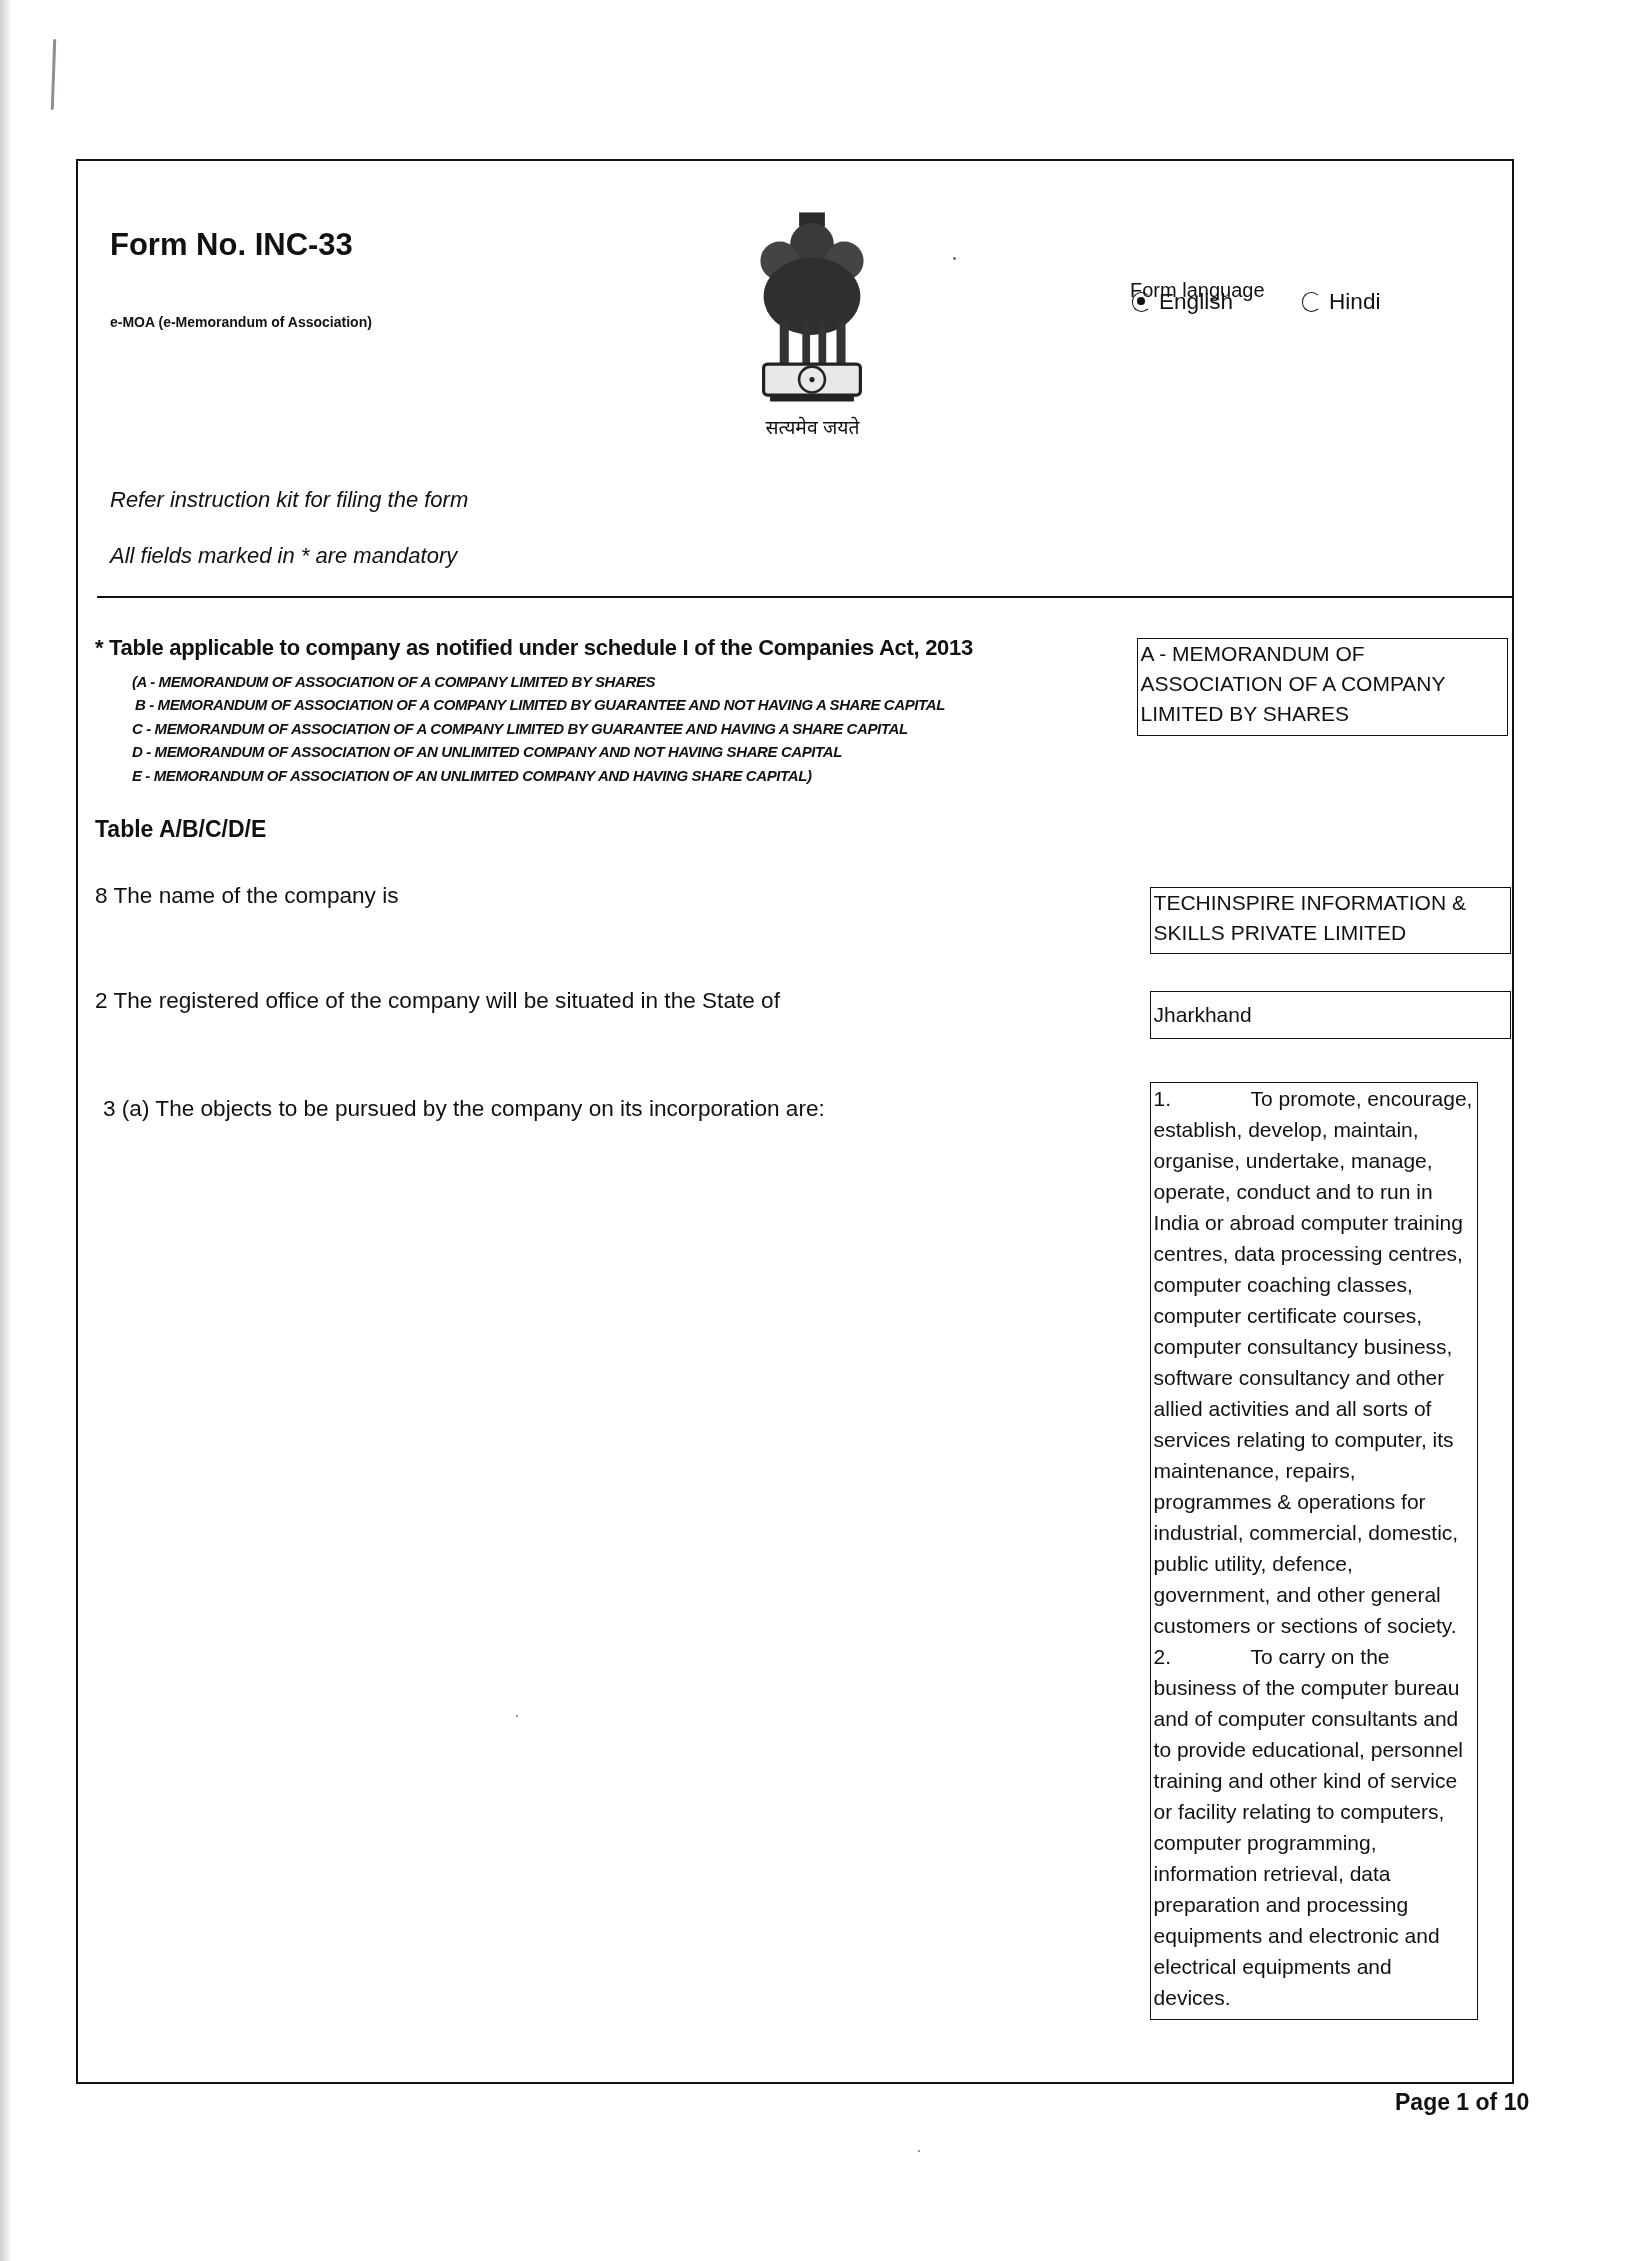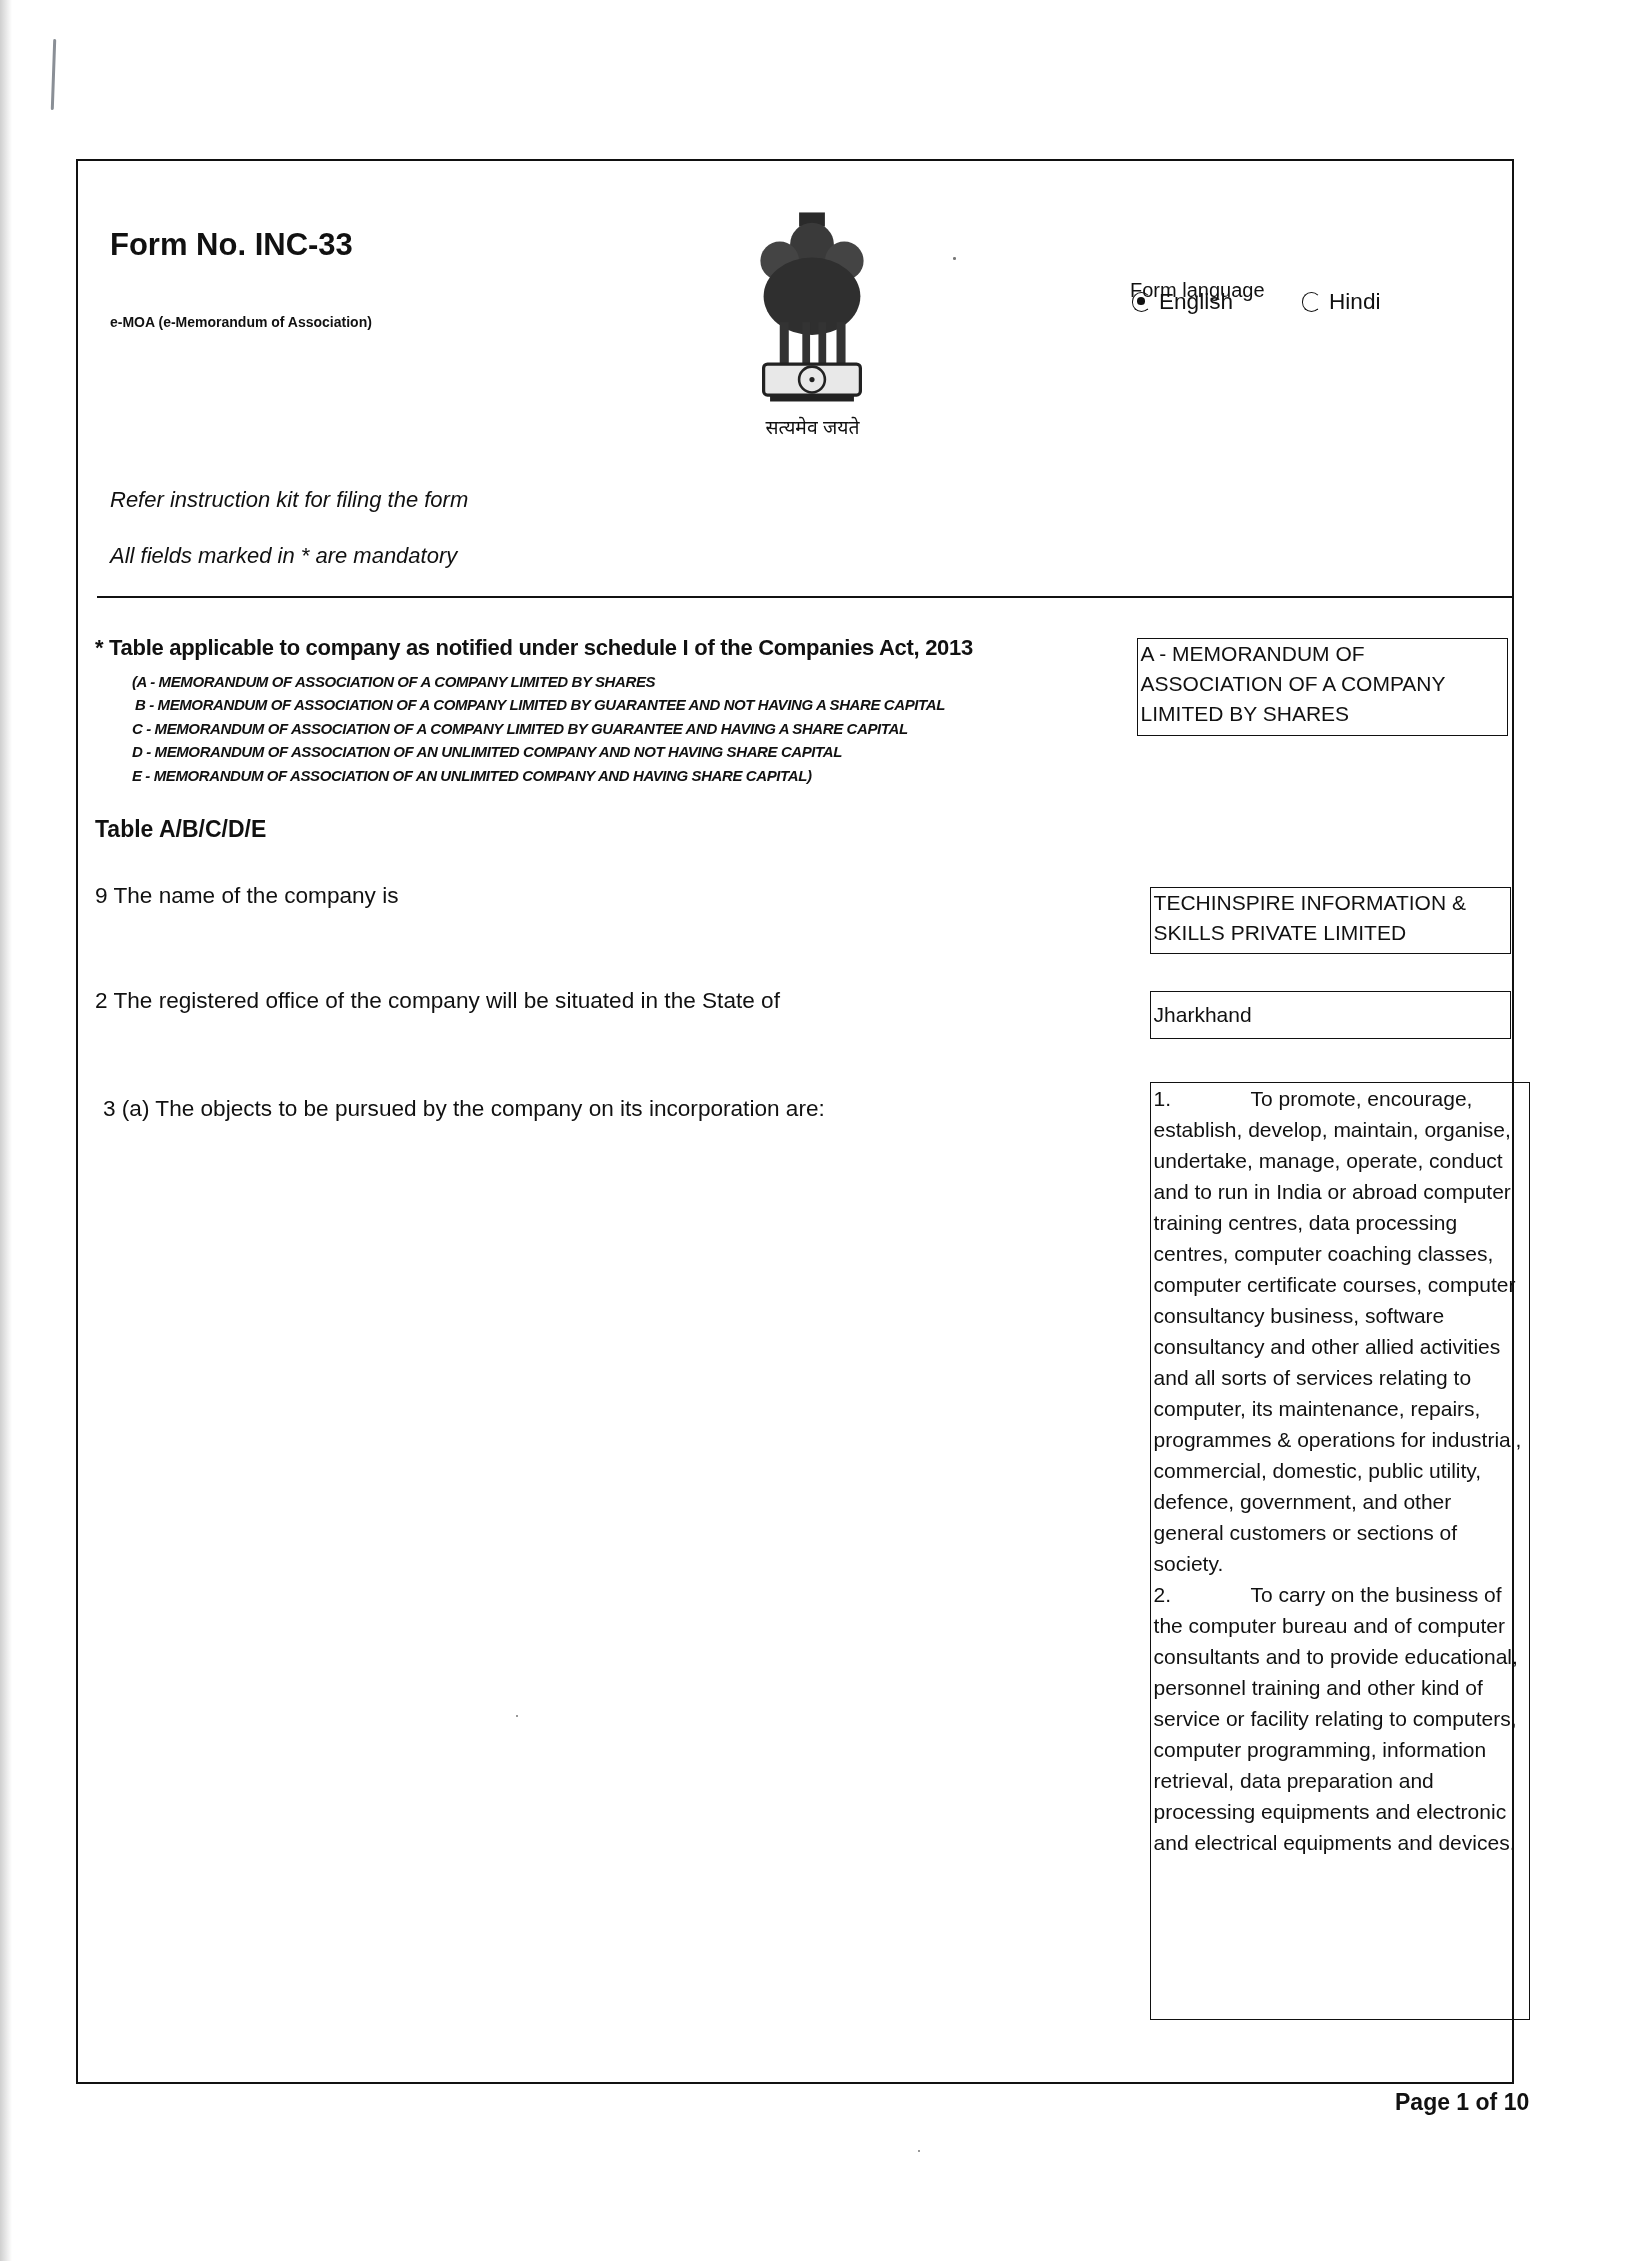--- a/index.html
+++ b/index.html
@@ -28,21 +28,21 @@
   .italic-note { left:110px; font-size:22px; font-style:italic; }
   .hr { left:97px; top:596px; width:1415px; height:1.9px; background:#111; }
   .table-heading { left:95px; top:635px; font-size:22px; font-weight:bold; letter-spacing:-0.3px; }
   .table-opt { left:132px; font-size:15px; font-style:italic; font-weight:bold; letter-spacing:-0.4px; }
   .box { border:1.9px solid #111; box-sizing:border-box; font-size:21px; line-height:30px; padding:0 2.6px; }
   .box-table { left:1137px; top:638px; width:371px; height:98px; }
   .section-label { left:95px; top:816px; font-size:23px; font-weight:bold; }
   .q { left:95px; font-size:22.6px; }
   .box-name { left:1150px; top:887px; width:361px; height:67px; }
   .box-state { left:1150px; top:991px; width:361px; height:48px; line-height:45px; }
-  .box-objects { left:1150px; top:1082px; width:380px; height:938px; line-height:31px; padding:0 2.6px; }
+  .box-objects { left:1150px; top:1082px; width:328px; height:938px; line-height:31px; padding:0 2.6px; }
   .box-objects p { margin:0; }
   .tabbed { display:inline-block; width:97px; }
   .page-num { left:1395px; top:2089px; font-size:23px; font-weight:bold; }
   .speck { position:absolute; width:2.6px; height:2.6px; border-radius:50%; background:#777; }
 </style>
 </head>
 <body>
 
 <div class="scan-edge"></div>
 <div class="staple-mark"></div>
@@ -94,21 +94,21 @@
 <div class="abs table-opt" style="top:673px;">(A - MEMORANDUM OF ASSOCIATION OF A COMPANY LIMITED BY SHARES</div>
 <div class="abs table-opt" style="top:696px;left:135px;">B - MEMORANDUM OF ASSOCIATION OF A COMPANY LIMITED BY GUARANTEE AND NOT HAVING A SHARE CAPITAL</div>
 <div class="abs table-opt" style="top:720px;text-align:right;">C - MEMORANDUM OF ASSOCIATION OF A COMPANY LIMITED BY GUARANTEE AND HAVING A SHARE CAPITAL</div>
 <div class="abs table-opt" style="top:743px;">D - MEMORANDUM OF ASSOCIATION OF AN UNLIMITED COMPANY AND NOT HAVING SHARE CAPITAL</div>
 <div class="abs table-opt" style="top:767px;">E - MEMORANDUM OF ASSOCIATION OF AN UNLIMITED COMPANY AND HAVING SHARE CAPITAL)</div>
 
 <div class="abs box box-table">A - MEMORANDUM OF ASSOCIATION OF A COMPANY LIMITED BY SHARES</div>
 
 <div class="abs section-label">Table A/B/C/D/E</div>
 
-<div class="abs q" style="top:883px;">9 The name of the company is</div>
+<div class="abs q" style="top:883px;">8 The name of the company is</div>
 <div class="abs box box-name">TECHINSPIRE INFORMATION &amp; SKILLS PRIVATE LIMITED</div>
 
 <div class="abs q" style="top:988px;">2 The registered office of the company will be situated in the State of</div>
 <div class="abs box box-state">Jharkhand</div>
 
 <div class="abs q" style="top:1096px;left:103px;">3 (a) The objects to be pursued by the company on its incorporation are:</div>
 <div class="abs box box-objects">
   <p><span class="tabbed">1.</span><span>To promote, encourage, establish, develop, maintain, organise, undertake, manage, operate, conduct and to run in India or abroad computer training centres, data processing centres, computer coaching classes, computer certificate courses, computer consultancy business, software consultancy and other allied activities and all sorts of services relating to computer, its maintenance, repairs, programmes &amp; operations for industrial, commercial, domestic, public utility, defence, government, and other general customers or sections of society.</span></p>
   <p><span class="tabbed">2.</span><span>To carry on the business of the computer bureau and of computer consultants and to provide educational, personnel training and other kind of service or facility relating to computers, computer programming, information retrieval, data preparation and processing equipments and electronic and electrical equipments and devices.</span></p>
 </div>

